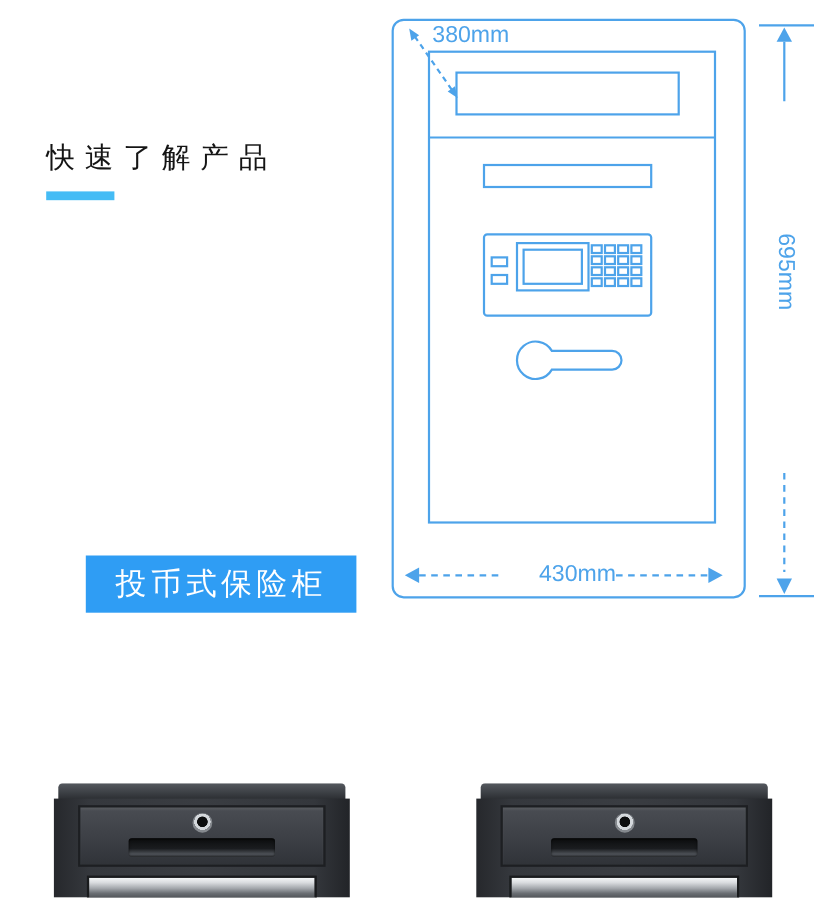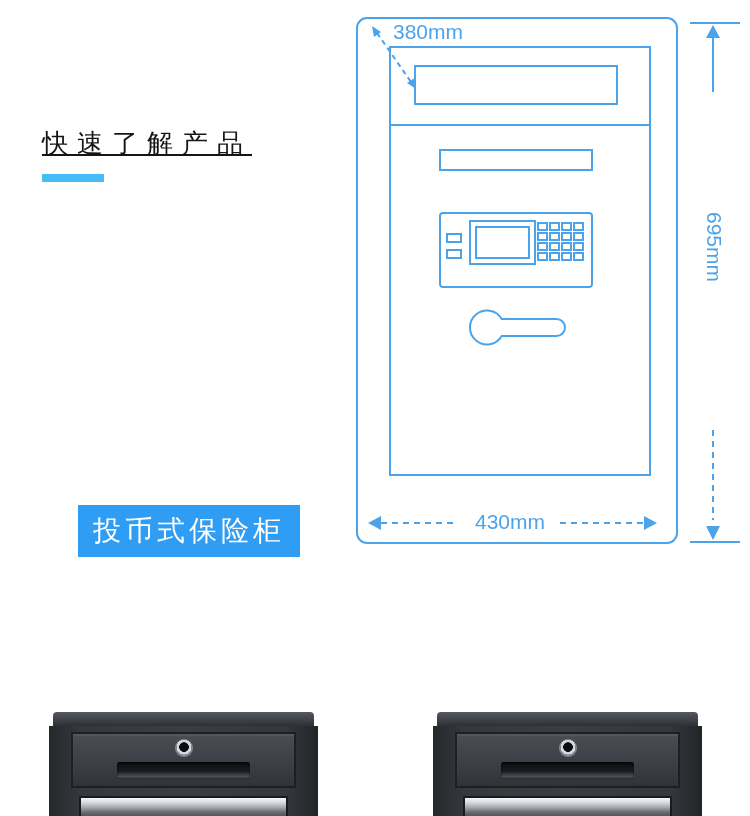--- a/index.html
+++ b/index.html
@@ -13,43 +13,43 @@
   .page { position:relative; width:750px; height:816px; }
 
   
   .title {
     position:absolute; left:40px; top:26px;
     font-size:54px; font-weight:bold; color:#1a6df3;
     letter-spacing:6px; line-height:1.1;
   }
   .subtitle {
     position:absolute; left:42px; top:126px;
-    font-size:26px; color:#151515; letter-spacing:9px;text-decoration:underline;
+    font-size:26px; color:#151515; letter-spacing:9px;
   }
   .underline {
     position:absolute; left:42px; top:174px;
     width:62px; height:8px; background:#45bcf5;
   }
 
   
   .badge {
     position:absolute; left:78px; top:505px;
     background:#2f9df4; color:#ffffff;
     font-size:28px; letter-spacing:4px;
-    padding:7px 15px;
+    padding:7px 27px;
   }
 
   
   .diagram { position:absolute; left:350px; top:12px; width:400px; height:545px; }
   .diagram svg { position:absolute; left:0; top:0; }
   .dim {
     position:absolute; color:#4da3ea; font-size:21px; white-space:nowrap;
   }
   .dim-top { left:43px; top:8px; }
-  .dim-bottom { left:110px; top:498px; width:100px; text-align:center; }
+  .dim-bottom { left:110px; top:498px; width:100px; text-align:right; }
   .dim-right {
     left:376px; top:200px;
     transform:rotate(90deg); transform-origin:0 0;
   }
 
   
   .photo {
     position:absolute; top:712px; width:297px; height:104px;
     background:#ffffff; overflow:hidden;
   }

